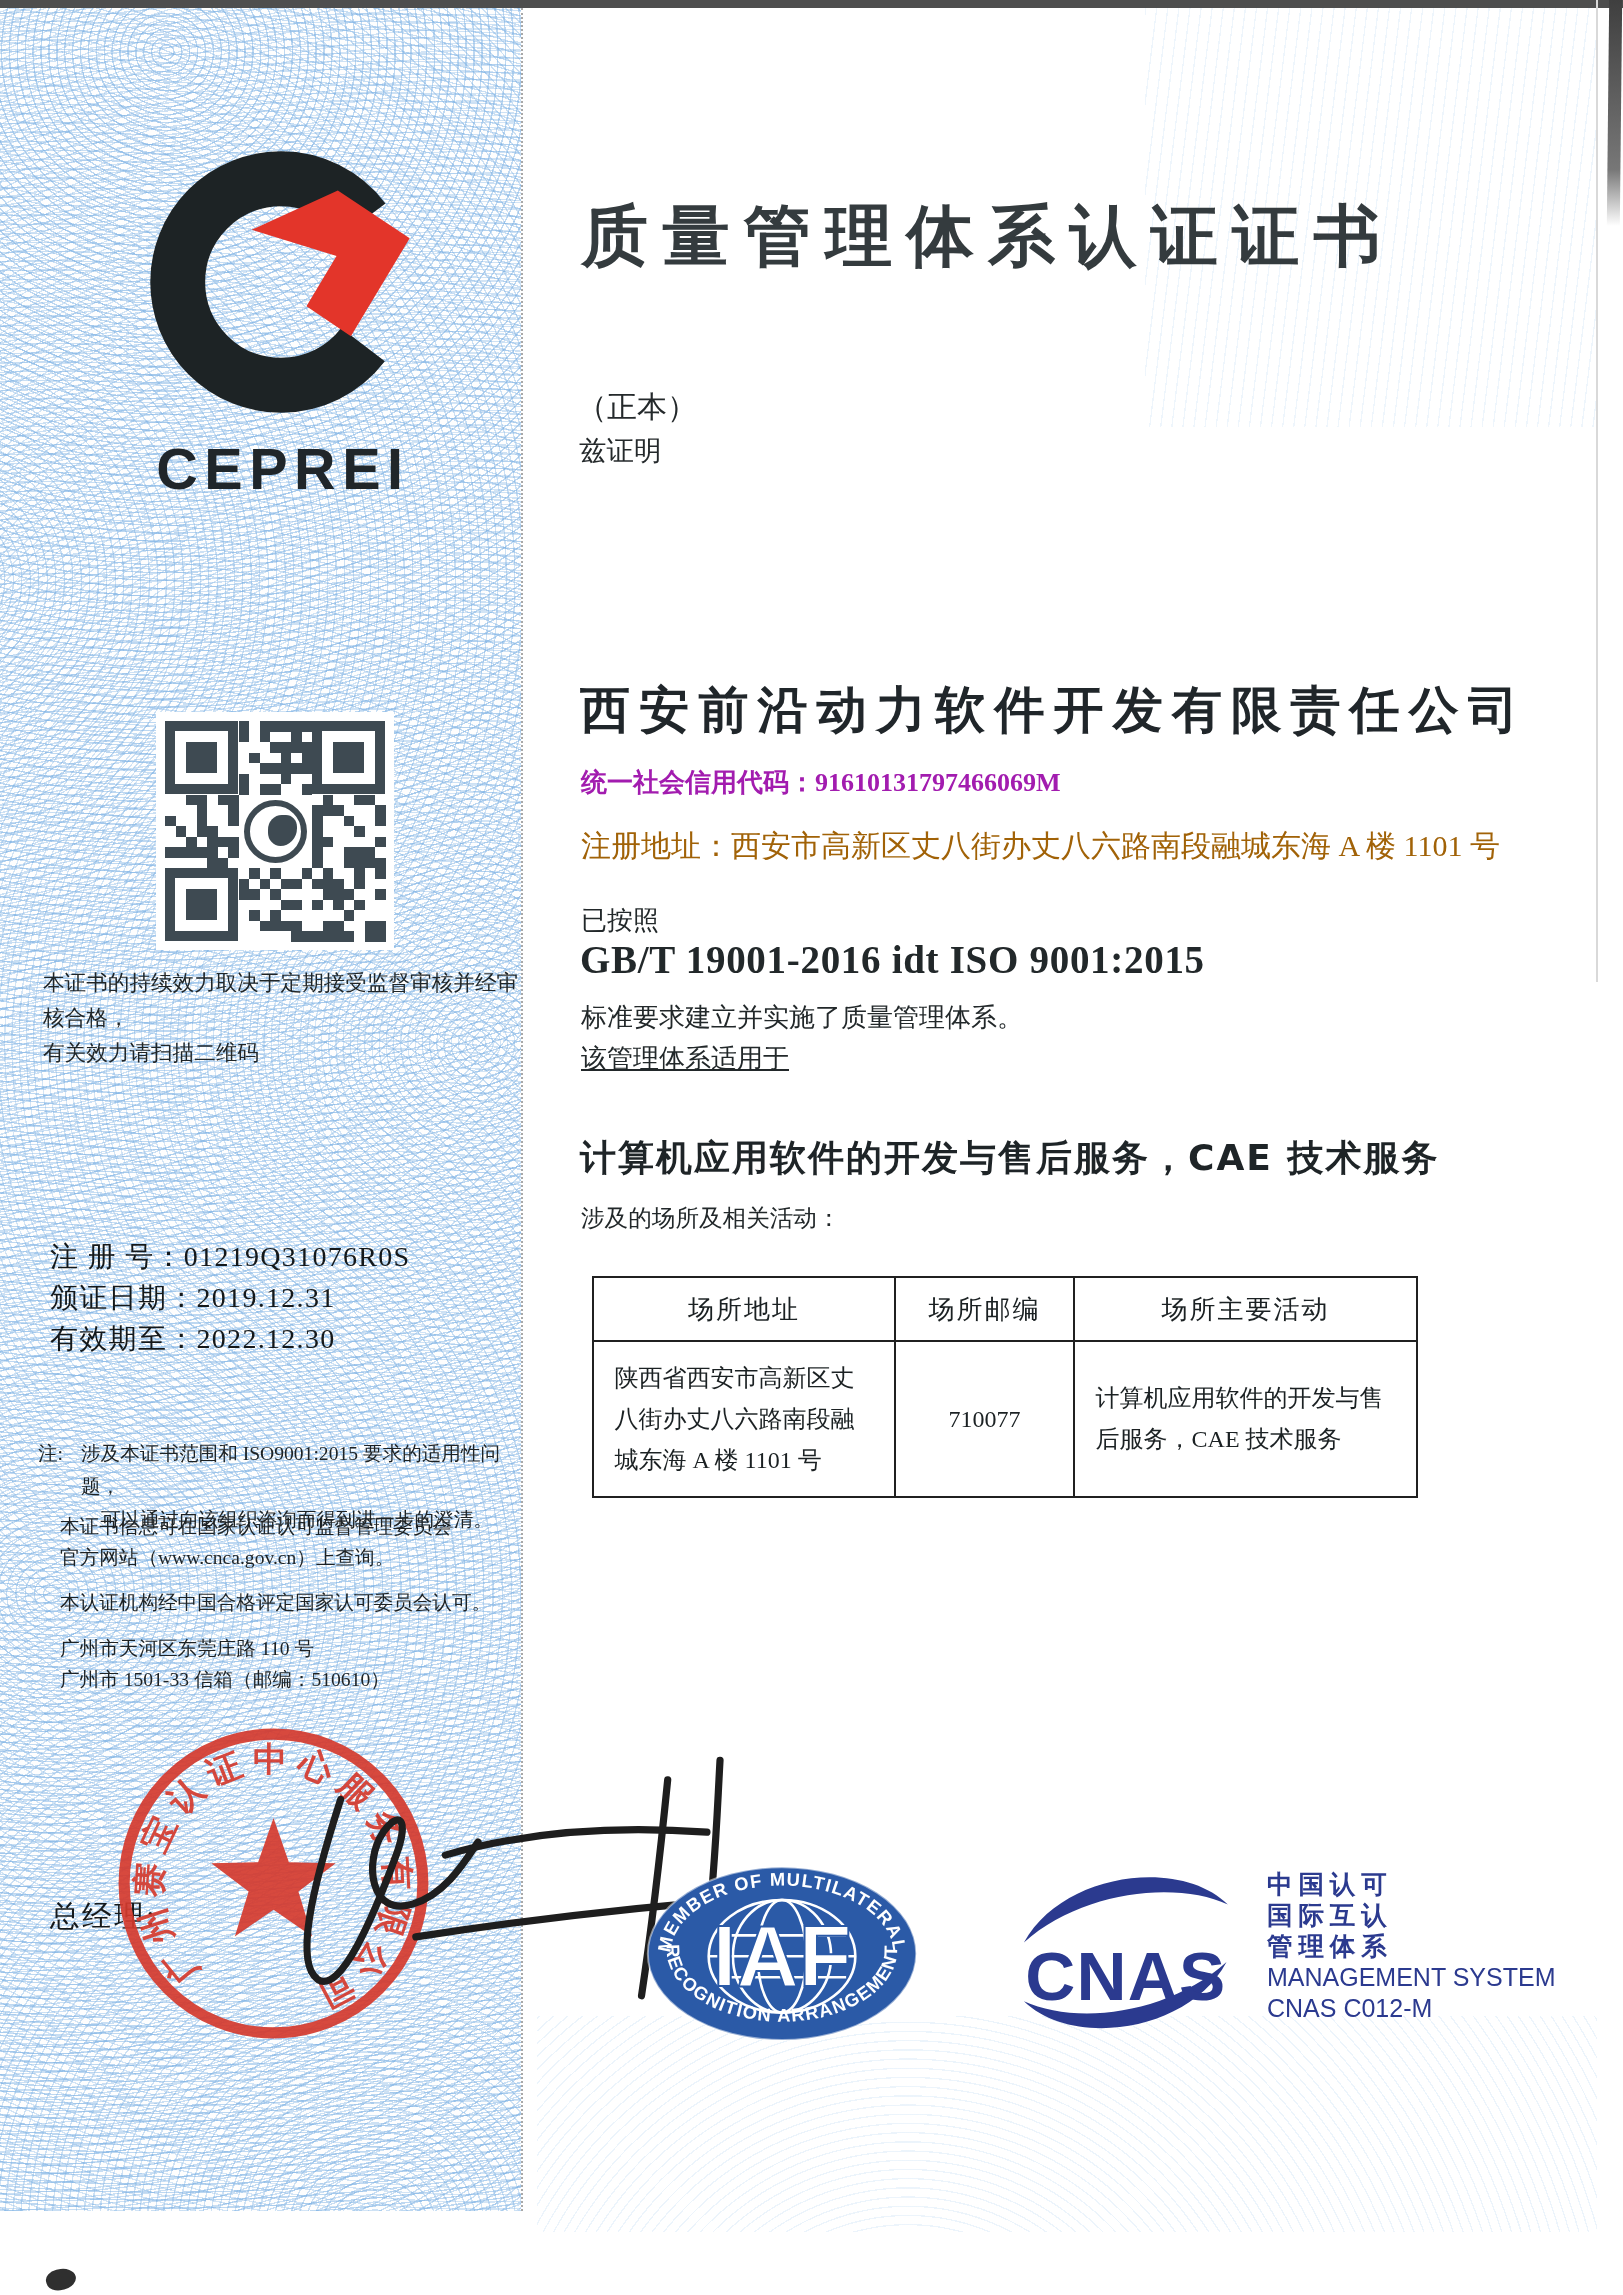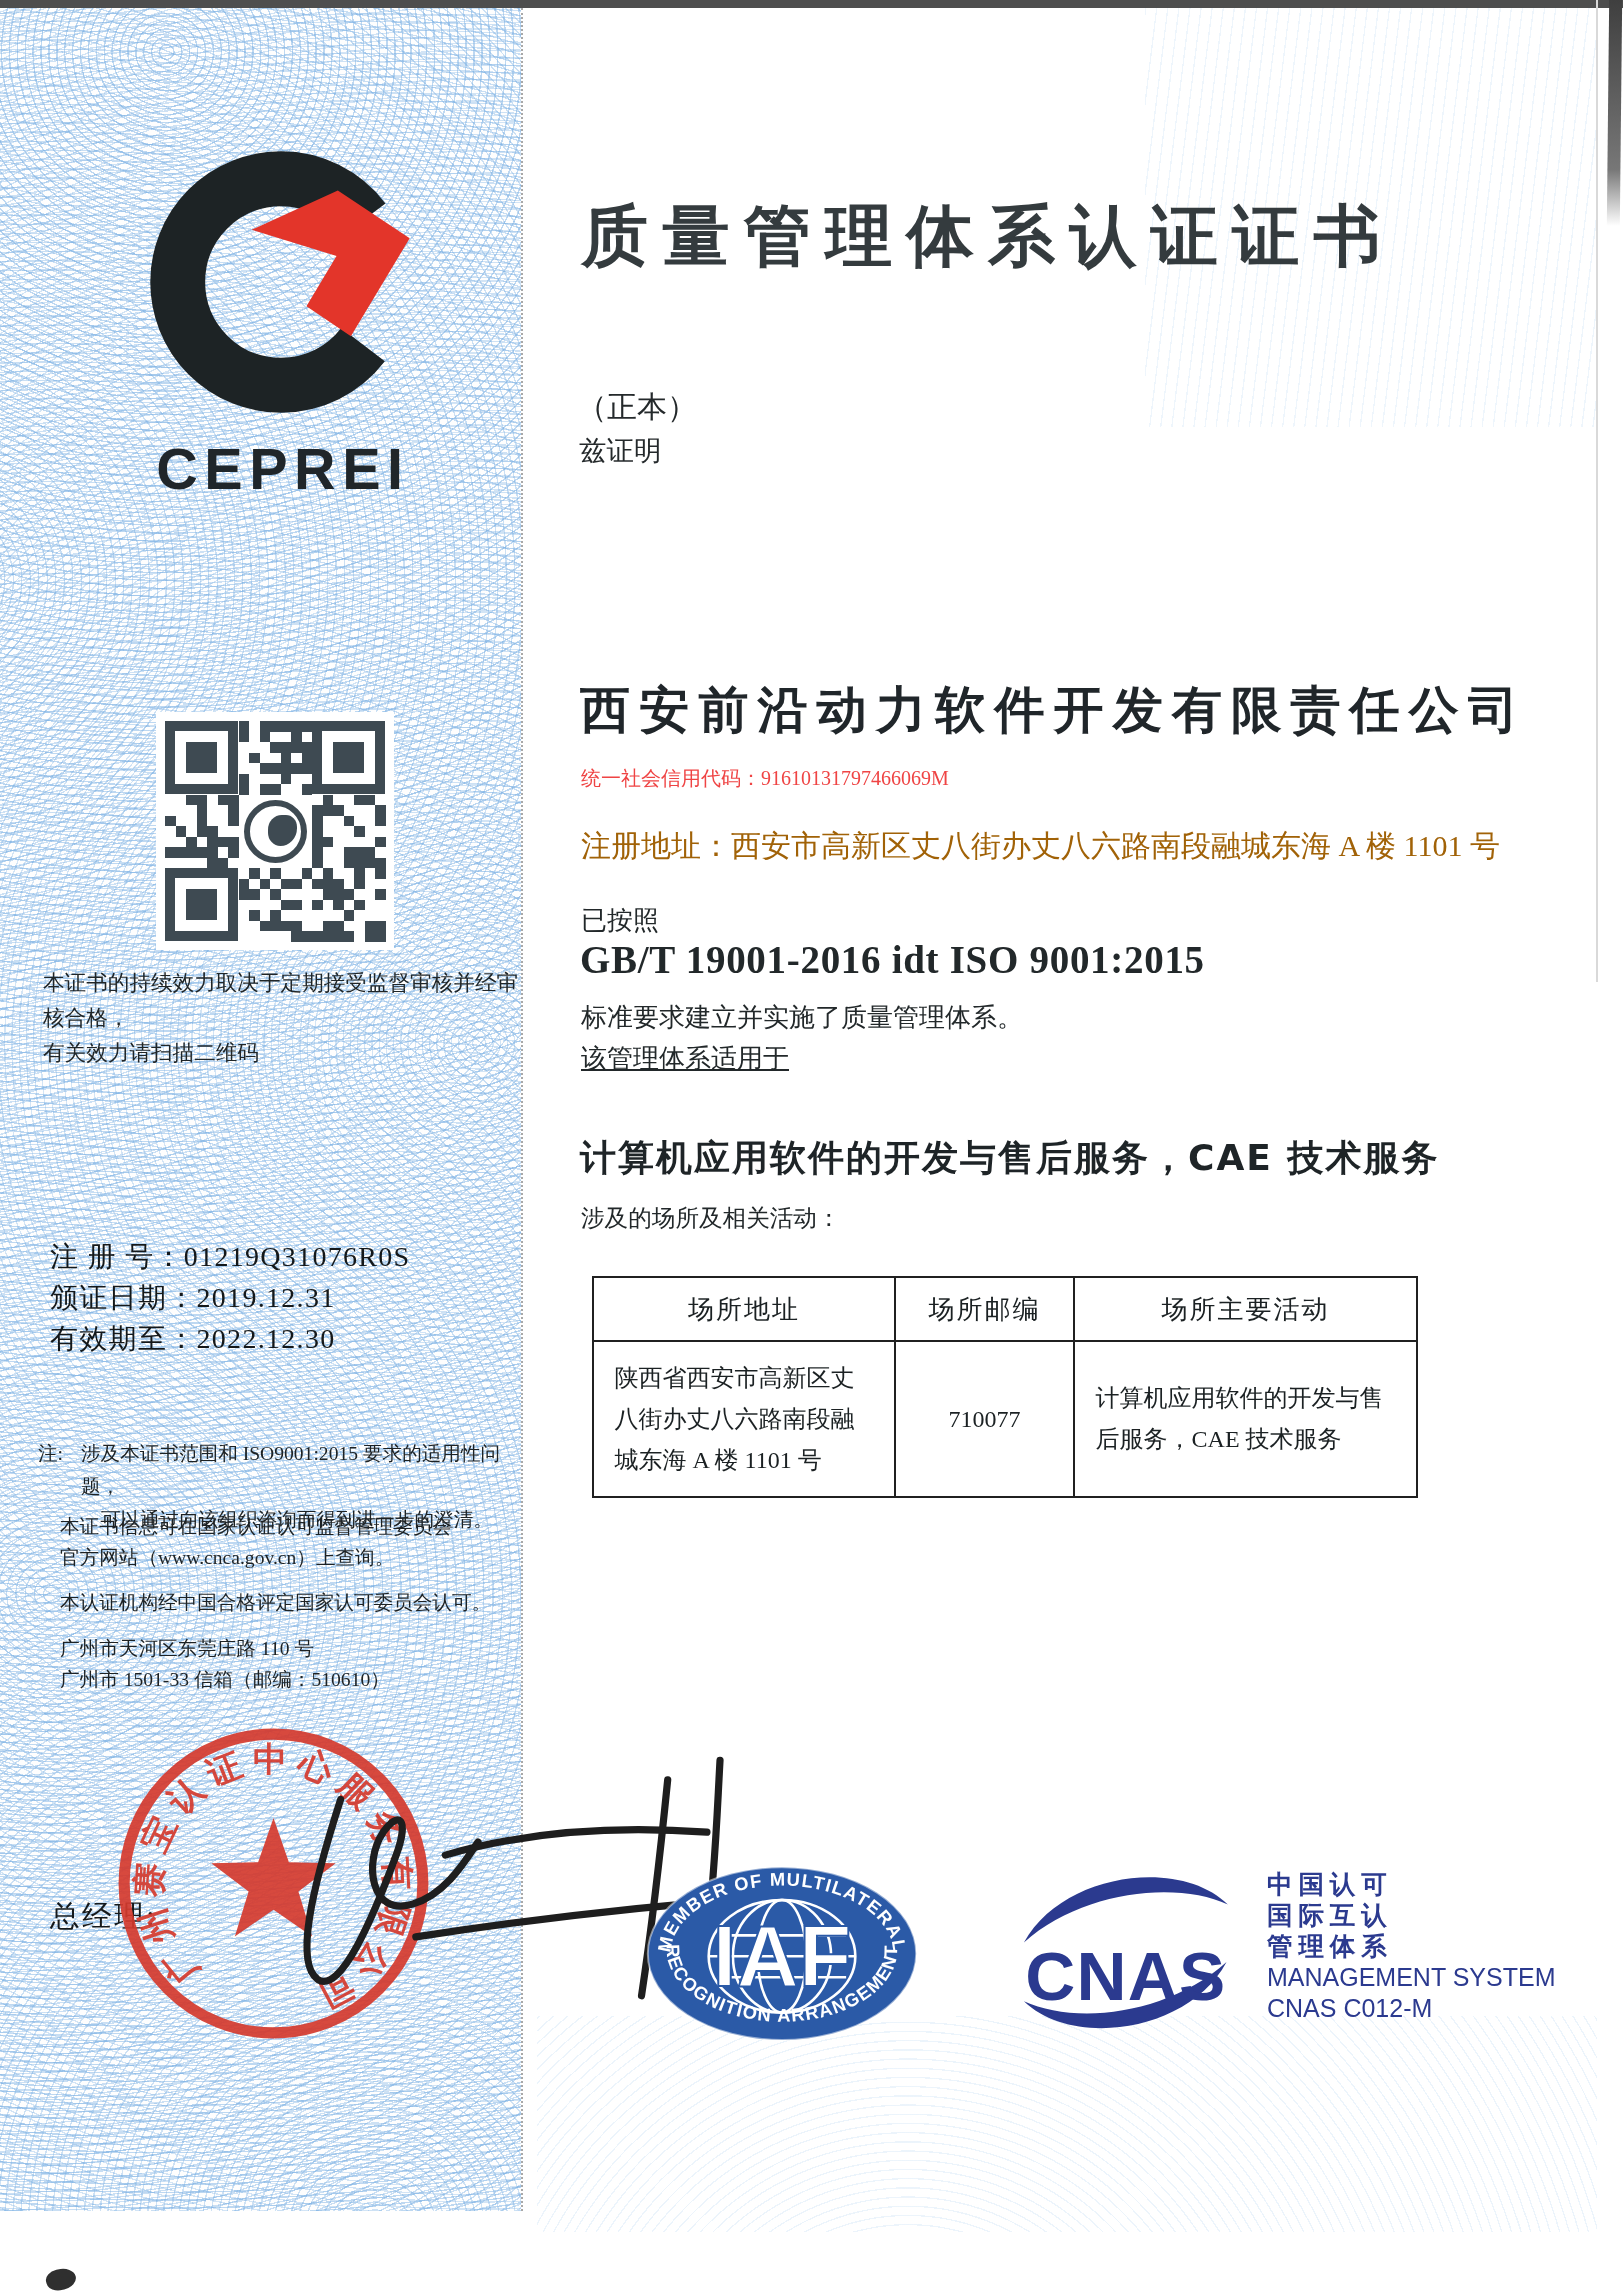--- a/index.html
+++ b/index.html
@@ -50,21 +50,21 @@
   .gm-label{position:absolute;left:50px;top:1897px;font-size:29.5px;color:#15191b;letter-spacing:2.6px;}
   .stamp{position:absolute;left:113px;top:1723px;}
   .signature{position:absolute;left:249px;top:1721px;}
   
   .cert-title{position:absolute;left:581px;top:191px;font-size:67px;font-weight:bold;letter-spacing:14.4px;
     color:#343b3e;font-family:"DejaVu Serif","Liberation Serif",serif;text-align:center;}
   .copy-type{position:absolute;left:577px;top:387px;font-size:30px;color:#24292b;}
   .declare{position:absolute;left:579px;top:433px;font-size:27.5px;color:#24292b;}
   .company{position:absolute;left:580px;top:677px;font-size:50px;font-weight:bold;letter-spacing:9.2px;
     color:#20262a;font-family:"DejaVu Sans","Liberation Sans",sans-serif;}
-  .line-credit{position:absolute;left:581px;top:765px;font-size:20px;color:#ef4444;}
+  .line-credit{position:absolute;left:581px;top:765px;font-size:26px;color:#a21caf;font-weight:bold;}
   .line-address{position:absolute;left:581px;top:826px;font-size:30px;color:#a16207;}
   .line-according{position:absolute;left:581px;top:903px;font-size:26px;color:#22282a;}
   .line-standard{position:absolute;left:580px;top:937px;font-size:39px;font-weight:bold;
     font-family:"Liberation Serif",serif;color:#22282a;letter-spacing:0.7px;}
   .line-stddesc{position:absolute;left:581px;top:1000px;font-size:26px;color:#22282a;}
   .line-applies{position:absolute;left:581px;top:1041px;font-size:26px;color:#22282a;text-decoration:underline;}
   .line-scope{position:absolute;left:580px;top:1134px;font-size:36px;font-weight:bold;letter-spacing:2px;
     color:#1e2427;font-family:"DejaVu Sans","Liberation Sans",sans-serif;}
   .line-sites{position:absolute;left:581px;top:1202px;font-size:23.6px;color:#22282a;}
   

